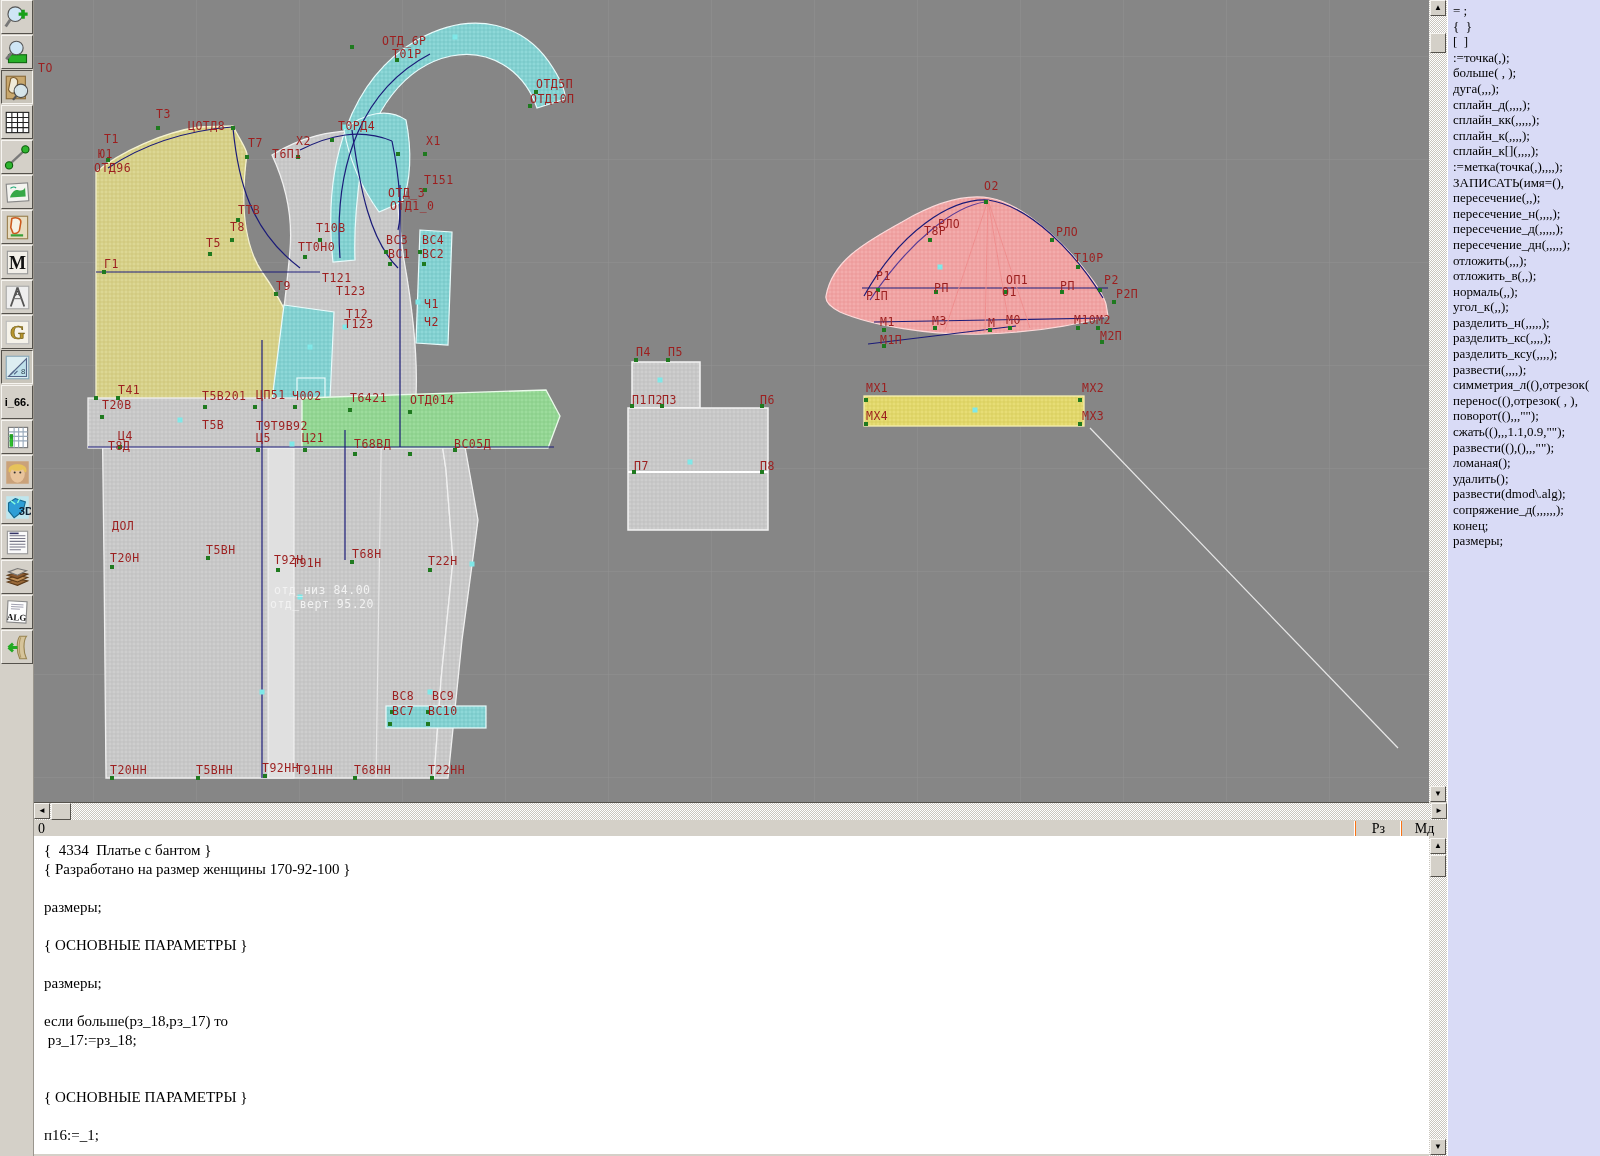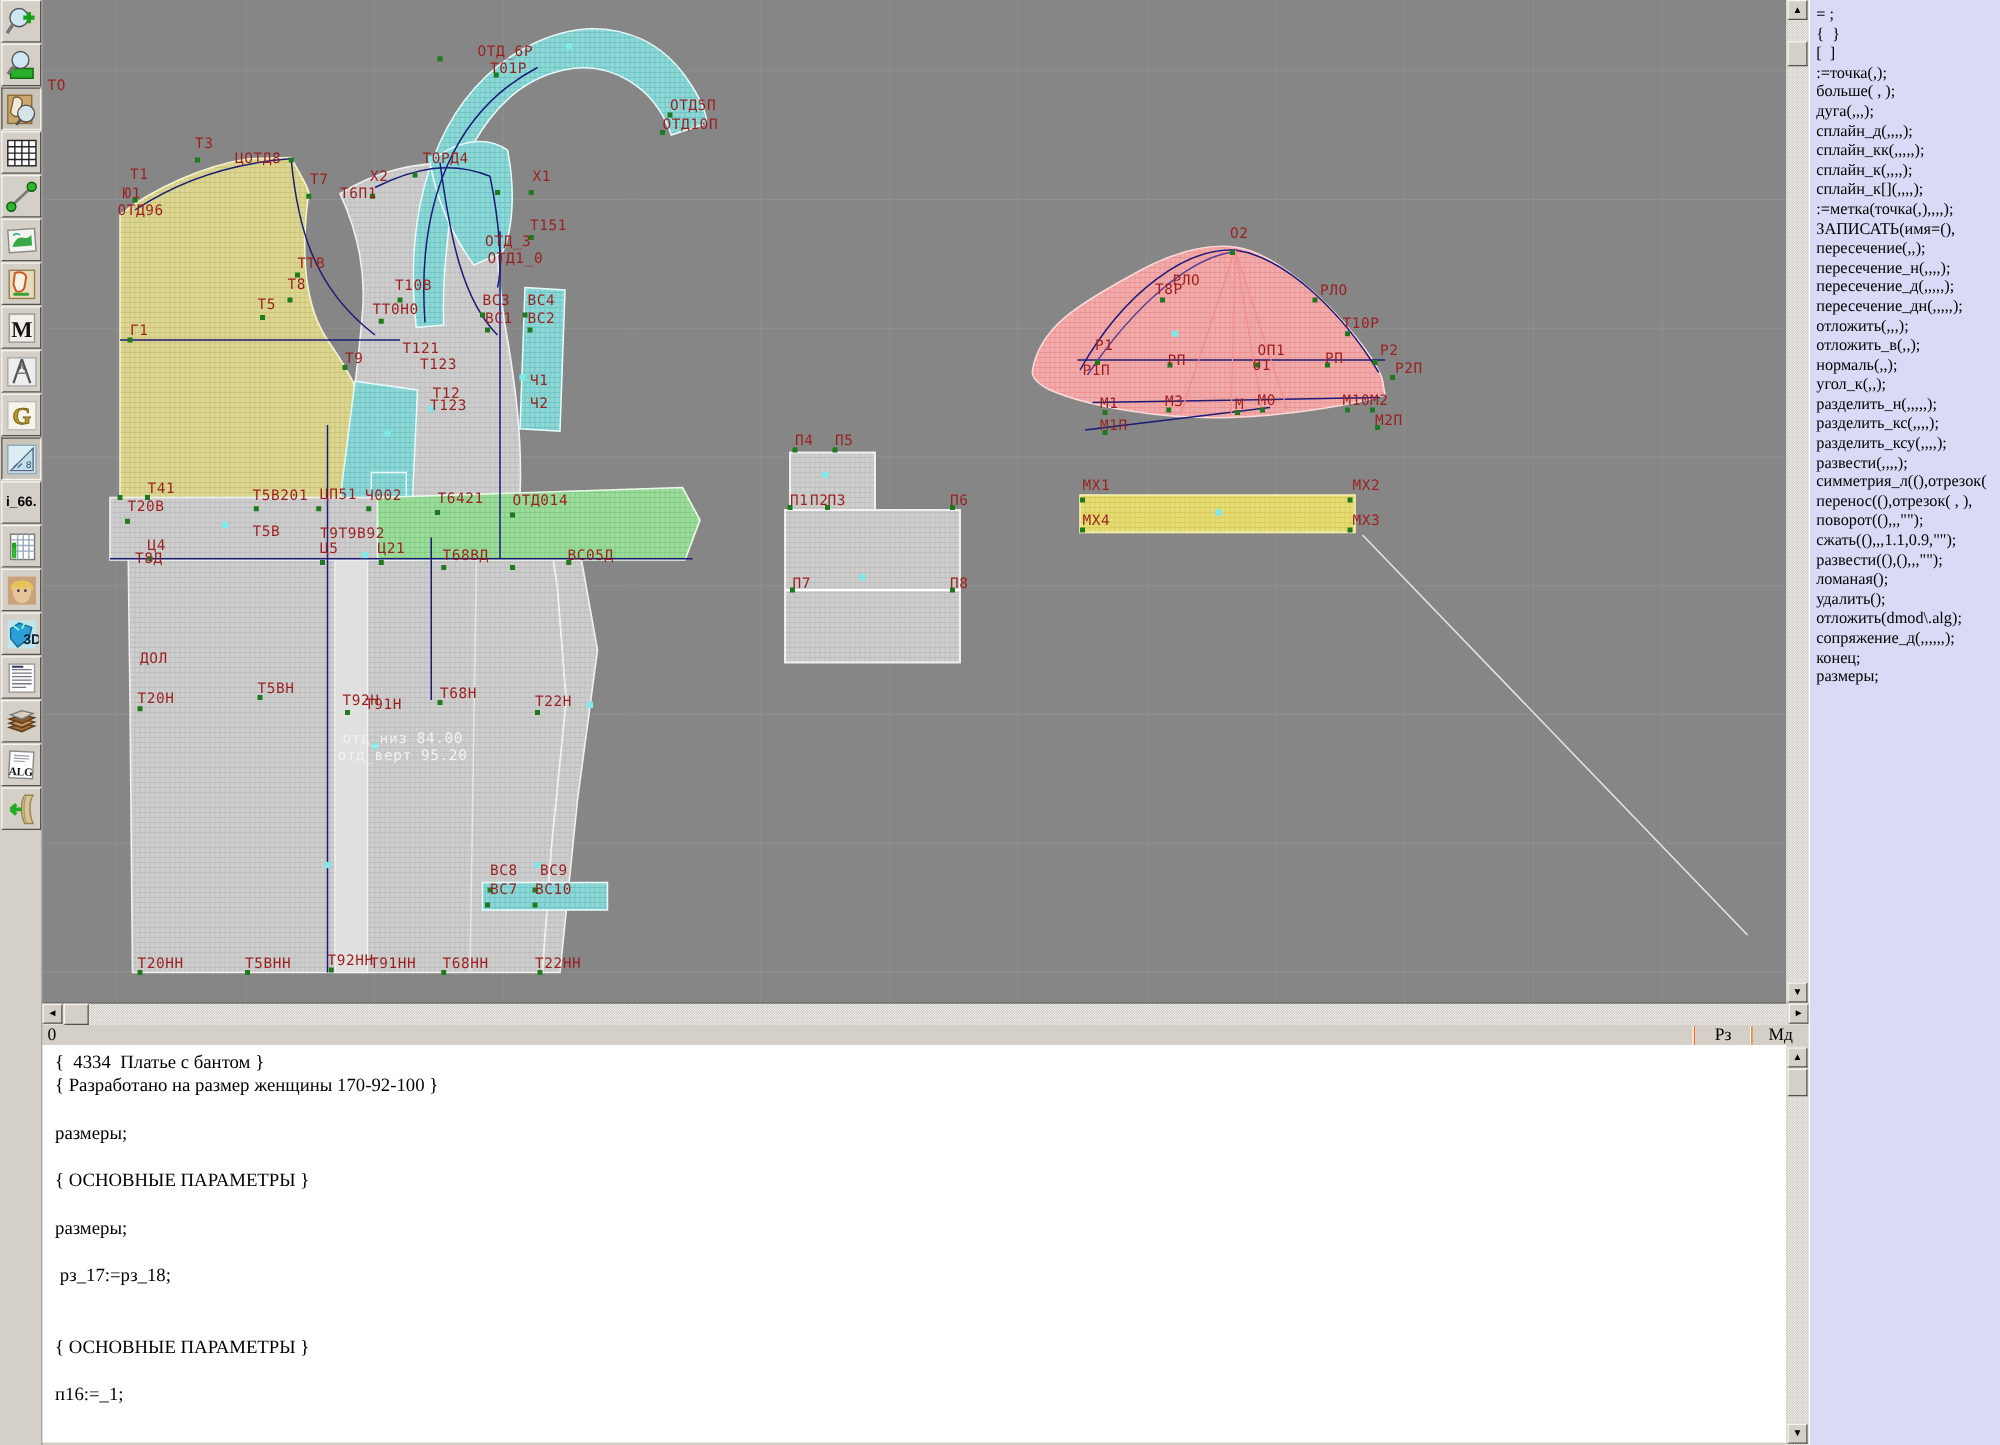--- a/index.html
+++ b/index.html
@@ -549,20 +549,21 @@
 <div class="codearea" id="codearea">
     <div>{  4334  Платье с бантом }</div>
     <div>{ Разработано на размер женщины 170-92-100 }</div>
     <div> </div>
     <div>размеры;</div>
     <div> </div>
     <div>{ ОСНОВНЫЕ ПАРАМЕТРЫ }</div>
     <div> </div>
     <div>размеры;</div>
     <div> </div>
+    <div>если больше(рз_18,рз_17) то</div>
     <div> рз_17:=рз_18;</div>
     <div> </div>
     <div> </div>
     <div>{ ОСНОВНЫЕ ПАРАМЕТРЫ }</div>
     <div> </div>
     <div>п16:=_1;</div>
   </div>
 
 <div class="vscroll" style="left:1429px;top:838px;height:318px">
   <div class="sbtn" style="top:0;left:1px">▲</div>
@@ -595,17 +596,17 @@
     <div>разделить_кс(,,,,);</div>
     <div>разделить_ксу(,,,,);</div>
     <div>развести(,,,,);</div>
     <div>симметрия_л((),отрезок(</div>
     <div>перенос((),отрезок( , ),</div>
     <div>поворот((),,,"");</div>
     <div>сжать((),,,1.1,0.9,"");</div>
     <div>развести((),(),,,"");</div>
     <div>ломаная();</div>
     <div>удалить();</div>
-    <div>отложить(dmod\.alg);</div>
+    <div>развести(dmod\.alg);</div>
     <div>сопряжение_д(,,,,,,);</div>
     <div>конец;</div>
     <div>размеры;</div>
   </div>
 
 </body></html>

